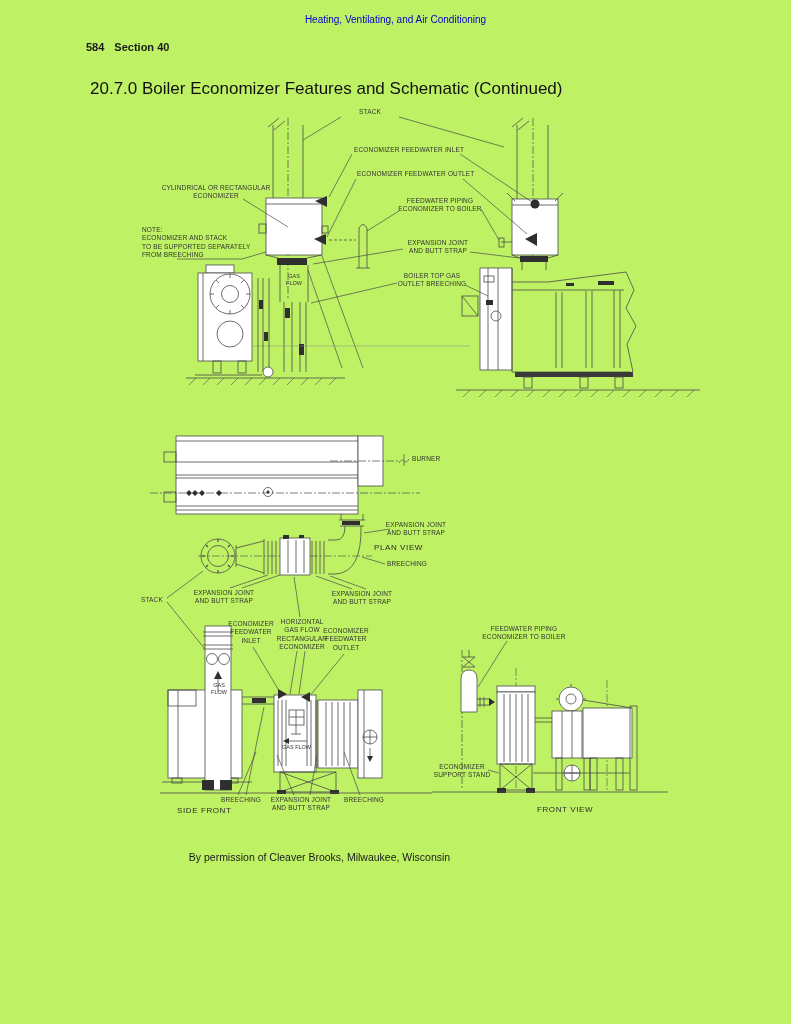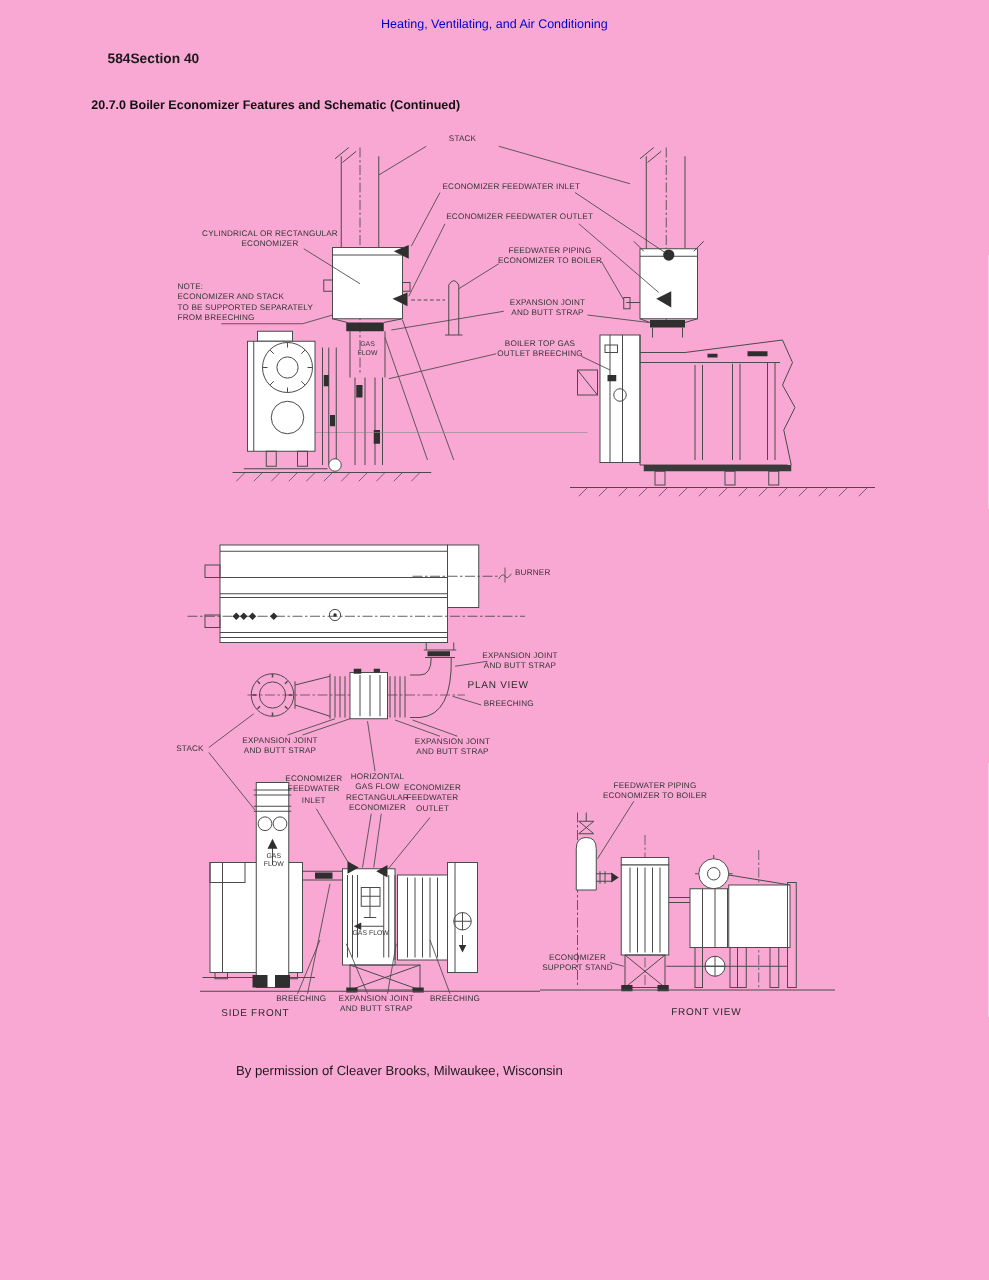--- a/index.html
+++ b/index.html
@@ -1,23 +1,23 @@
 <!DOCTYPE html>
 <html><head>
 <meta charset="utf-8">
 <style>
   *{margin:0;padding:0;box-sizing:border-box}
   html,body{background:#ffffff}
-  .page{position:relative;width:791px;height:1024px;background:#f9a8d4;overflow:hidden;
+  .page{position:relative;width:791px;height:1024px;background:#bef264;overflow:hidden;
         font-family:"Liberation Sans",sans-serif;color:#222}
   .running-header{position:absolute;left:0;top:14px;width:100%;text-align:center;
         font-size:10px;color:#0000CC}
   .folio{position:absolute;left:86px;top:41px;font-size:11px;font-weight:bold;color:#1a1a1a}
-  .folio .num{margin-right:0}
-  .heading{position:absolute;left:73px;top:79px;font-size:10px;font-weight:bold;color:#111}
+  .folio .num{margin-right:10px}
+  .heading{position:absolute;left:90px;top:79px;font-size:17px;font-weight:normal;color:#111}
   .figure{position:absolute;left:0;top:0;width:791px;height:1024px}
   .figure svg{position:absolute;left:0;top:0}
   .lbl{position:absolute;font-size:6.5px;font-weight:normal;line-height:1.3;color:#333;
        letter-spacing:.15px;white-space:pre-line}
   .lc{transform:translateX(-50%);text-align:center}
   .tiny{font-size:5.5px;letter-spacing:0}
   .vt{font-size:8px;letter-spacing:.6px;color:#2a2a2a}
   .caption{position:absolute;left:0;top:851px;width:639px;text-align:center;
         font-size:10.5px;color:#1a1a1a}
 </style>

